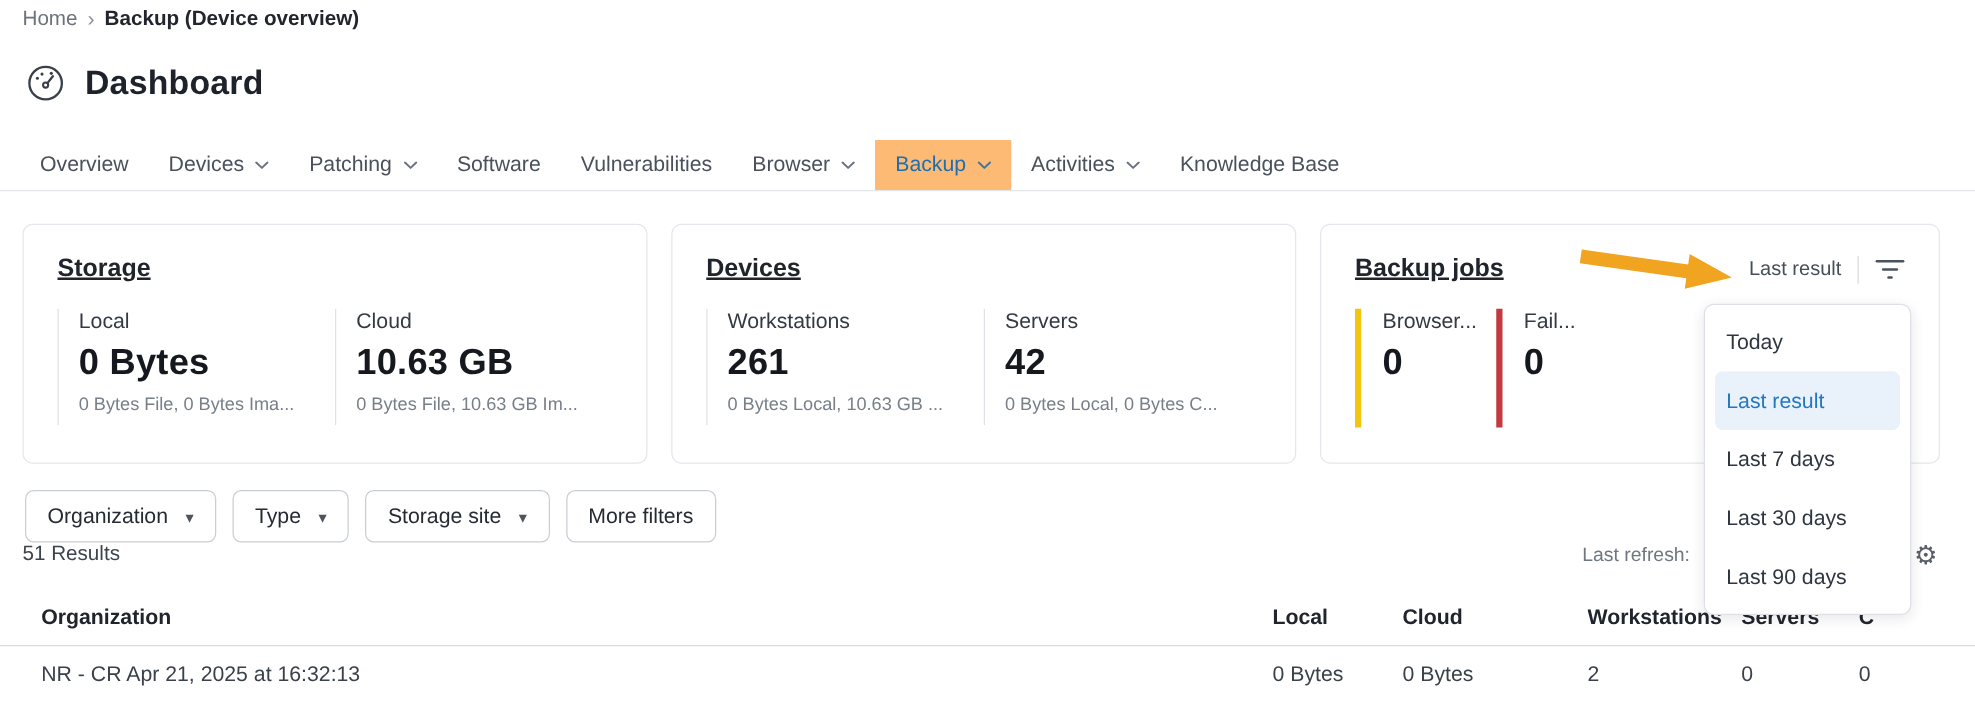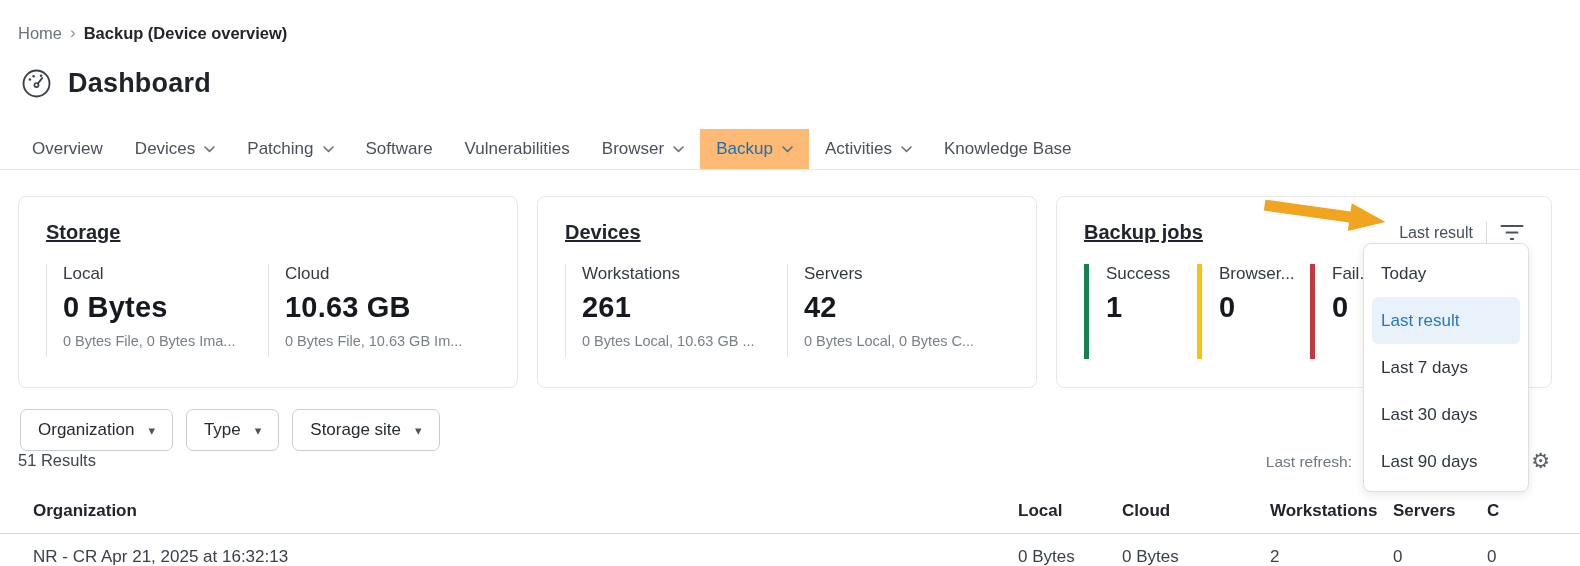--- a/index.html
+++ b/index.html
@@ -1,21 +1,21 @@
 <!DOCTYPE html>
 <html><head>
 <meta charset="utf-8">
 <style>
   * { margin:0; padding:0; box-sizing:border-box; }
   html,body { width:1580px; height:566px; overflow:hidden; background:#fff;
     font-family:"Liberation Sans", sans-serif; color:#23262e; }
   body { position:relative; }
 
   
-  .breadcrumb { padding:23px 0 0 18px; font-size:16.5px; display:flex; align-items:center; gap:8px; }
+  .breadcrumb { padding:6px 0 0 18px; font-size:16.5px; display:flex; gap:8px; }
   .crumb-home { color:#6c737d; cursor:pointer; }
   .crumb-sep { color:#8a9097; font-size:17px; }
   .crumb-current { color:#22252d; font-weight:bold; }
 
   
   .page-header { margin:24px 0 0 20px; display:flex; align-items:center; gap:15px; }
   .page-title { font-size:27px; font-weight:bold; color:#1e222b; letter-spacing:.2px; }
   .gauge-icon svg { display:block; }
 
   
@@ -203,24 +203,20 @@
         <span class="filter-lines-btn">
           <svg width="24" height="22" viewBox="0 0 24 22" fill="none">
             <line x1="1.5" y1="4" x2="22.5" y2="4" stroke="#4a525c" stroke-width="2" stroke-linecap="round"></line>
             <line x1="6.5" y1="10.5" x2="17.5" y2="10.5" stroke="#4a525c" stroke-width="2" stroke-linecap="round"></line>
             <line x1="10.8" y1="17" x2="13.2" y2="17" stroke="#4a525c" stroke-width="2" stroke-linecap="round"></line>
           </svg>
         </span>
       </span>
     </div>
     <div class="card-stats">
-      <div class="stat-colored" style="border-left-color: rgb(23, 129, 75);">
-        <div class="stat-label">Success</div>
-        <div class="stat-value">1</div>
-      </div>
       <div class="stat-colored" style="border-left-color: rgb(242, 197, 17);">
         <div class="stat-label">Browser...</div>
         <div class="stat-value">0</div>
       </div>
       <div class="stat-colored" style="border-left-color: rgb(194, 58, 64);">
         <div class="stat-label">Fail...</div>
         <div class="stat-value">0</div>
       </div>
     </div>
   </div>
@@ -231,20 +227,23 @@
     <span>Organization</span>
     <span class="tri">▾</span>
   </button>
   <button class="filter-btn">
     <span>Type</span>
     <span class="tri">▾</span>
   </button>
   <button class="filter-btn">
     <span>Storage site</span>
     <span class="tri">▾</span>
+  </button>
+  <button class="filter-btn">
+    <span>More filters</span>
   </button>
 </div>
 
 <div class="results-row">
   <span class="results-count">51 Results</span>
   <span class="last-refresh">Last refresh:</span>
   <span class="gear">⚙</span>
 </div>
 
 <div class="table">

